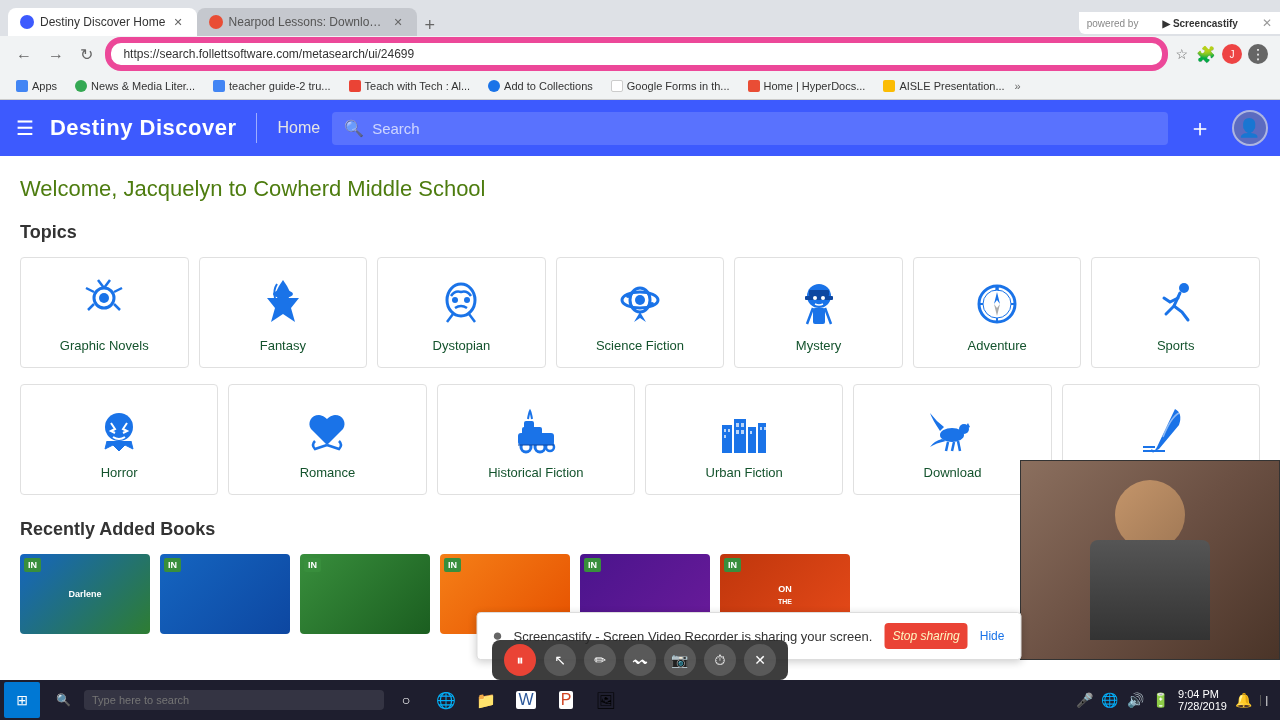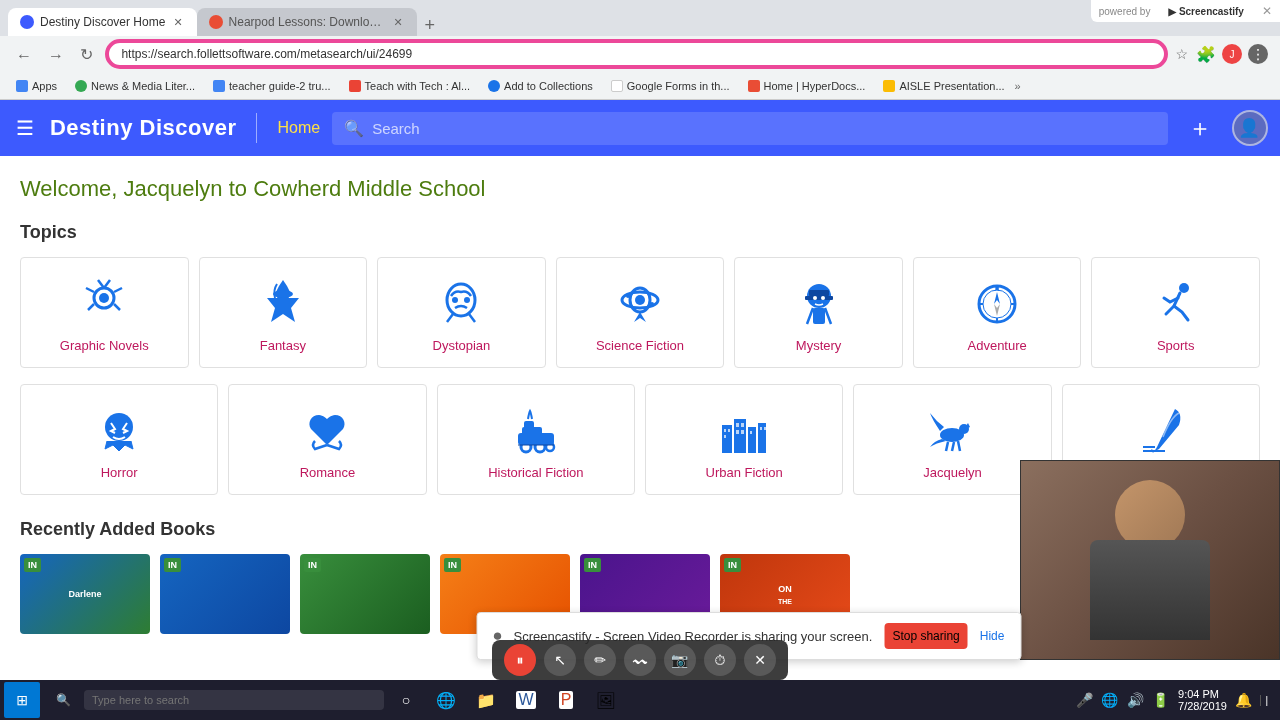--- a/index.html
+++ b/index.html
@@ -10,21 +10,21 @@
     .tab-bar { display: flex; align-items: flex-end; padding: 6px 8px 0; background: #dee1e6; height: 36px; }
     .tab { display: flex; align-items: center; gap: 6px; background: #fff; border-radius: 8px 8px 0 0; padding: 6px 12px; font-size: 12px; color: #333; max-width: 220px; height: 28px; }
     .tab.inactive { background: #c5c8ce; color: #555; }
     .tab-icon { width: 14px; height: 14px; border-radius: 50%; background: #4285f4; display: inline-block; flex-shrink: 0; }
     .tab-icon.nearpod { background: #e94d35; }
     .tab-close { margin-left: auto; font-size: 11px; color: #666; cursor: pointer; padding: 0 2px; }
     .tab-add { background: none; border: none; font-size: 18px; color: #666; cursor: pointer; padding: 0 8px; }
 
     .address-bar { display: flex; align-items: center; background: #f1f3f4; padding: 4px 12px; height: 36px; gap: 8px; }
     .nav-btn { background: none; border: none; font-size: 16px; color: #666; cursor: pointer; padding: 2px 4px; }
-    .url-box { flex: 1; background: #fff; border: 4px solid #ec4899; border-radius: 16px; padding: 4px 12px; font-size: 12px; color: #333; }
+    .url-box { flex: 1; background: #fff; border: 6px solid #ec4899; border-radius: 16px; padding: 4px 12px; font-size: 12px; color: #333; }
     .star-btn { font-size: 14px; color: #666; cursor: pointer; }
     .address-right { display: flex; gap: 6px; align-items: center; }
     .addr-icon { width: 20px; height: 20px; border-radius: 50%; background: #e44; display: flex; align-items: center; justify-content: center; font-size: 10px; color: white; }
 
     .bookmarks-bar { display: flex; align-items: center; padding: 3px 8px; background: #f1f3f4; border-bottom: 1px solid #ccc; height: 28px; gap: 2px; overflow: hidden; }
     .bookmark-item { display: flex; align-items: flex-start; gap: 4px; padding: 2px 8px; font-size: 11px; color: #333; cursor: pointer; border-radius: 4px; white-space: nowrap; }
     .bk-icon { width: 12px; height: 12px; border-radius: 2px; flex-shrink: 0; }
     .bk-apps { background: #4285f4; }
     .bk-news { background: #34a853; border-radius: 50%; }
     .bk-teacher { background: #4285f4; }
@@ -33,55 +33,55 @@
     .bk-google { background: #fff; border: 1px solid #ccc; }
     .bk-home { background: #e94d35; }
     .bk-aisle { background: #fbbc04; }
     .chevron { font-size: 11px; color: #666; }
 
     
     .app-header { background: #3d5afe; display: flex; align-items: center; padding: 0 12px; height: 56px; gap: 12px; }
     .hamburger { color: white; font-size: 20px; cursor: pointer; padding: 4px; }
     .app-title { color: white; font-size: 22px; font-weight: bold; letter-spacing: 0.5px; }
     .divider-v { width: 1px; height: 30px; background: rgba(255,255,255,0.5); margin: 0 8px; }
-    .home-label { color: #fde047; font-size: 16px; font-weight: 500; }
+    .home-label { color: #e5e5e5; font-size: 16px; font-weight: 500; }
     .search-wrapper { flex: 1; position: relative; display: flex; align-items: center; }
     .search-icon-inner { position: absolute; left: 12px; color: rgba(255,255,255,0.7); font-size: 16px; z-index: 1; }
     .search-input { width: 100%; background: rgba(255,255,255,0.15); border: none; border-radius: 4px; padding: 8px 16px 8px 40px; color: #000000; font-size: 15px; outline: none; }
     .search-input::placeholder { color: rgba(255,255,255,0.7); }
     .plus-btn { color: white; font-size: 24px; cursor: pointer; padding: 4px 8px; }
     .avatar { width: 36px; height: 36px; border-radius: 50%; background: #5c6bc0; border: 2px solid rgba(255,255,255,0.5); display: flex; align-items: center; justify-content: center; color: white; font-size: 18px; cursor: pointer; }
 
     
     .main-content { padding: 20px 20px; }
     .welcome-text { font-size: 22px; font-weight: 500; color: #4d7c0f; margin-bottom: 20px; }
     .section-title { font-size: 18px; font-weight: 600; color: #333; margin-bottom: 14px; }
 
     
     .topics-grid { display: grid; grid-template-columns: repeat(7, 1fr); gap: 10px; margin-bottom: 16px; }
     .topics-grid-row2 { display: grid; grid-template-columns: repeat(6, 1fr); gap: 10px; margin-bottom: 24px; }
     .topic-card { border: 1px solid #e0e0e0; border-radius: 4px; display: flex; flex-direction: column; align-items: center; justify-content: center; padding: 20px 8px 14px; cursor: pointer; transition: box-shadow 0.2s; }
-    .topic-label { font-size: 13px; color: #be185d; text-align: center; font-weight: 500; }
+    .topic-label { font-size: 13px; color: #14532d; text-align: center; font-weight: 500; }
     .books-row { display: flex; gap: 10px; }
     .book-card { position: relative; width: 130px; height: 80px; border-radius: 4px; overflow: hidden; flex-shrink: 0; }
     .book-badge { position: absolute; top: 4px; left: 4px; background: #388e3c; color: white; font-size: 9px; font-weight: bold; padding: 2px 4px; border-radius: 2px; }
     .book-cover-placeholder { width: 100%; height: 100%; display: flex; align-items: center; justify-content: center; font-size: 10px; color: white; font-weight: bold; text-align: center; padding: 4px; }
 
     
     .screencastify-bar { position: absolute; bottom: 60px; left: 50%; transform: translateX(-30%); background: white; border: 1px solid #ddd; border-radius: 4px; padding: 10px 16px; display: flex; align-items: center; gap: 12px; font-size: 13px; color: #333; box-shadow: 0 2px 8px rgba(0,0,0,0.2); z-index: 100; }
     .screencastify-icon { color: #666; font-size: 16px; }
-    .stop-sharing-btn { background: #ea4335; color: #000000; border: none; border-radius: 4px; padding: 6px 8px; font-size: 12px; cursor: pointer; font-weight: 500; }
+    .stop-sharing-btn { background: #ea4335; color: #fef9c3; border: none; border-radius: 4px; padding: 6px 8px; font-size: 12px; cursor: pointer; font-weight: 500; font-style: italic; }
     .hide-btn { background: none; border: none; color: #1a73e8; font-size: 12px; cursor: pointer; font-weight: 500; }
 
     
     .webcam-overlay { position: absolute; bottom: 60px; right: 0; width: 260px; height: 200px; background: #222; overflow: hidden; border: 1px solid #333; z-index: 50; }
     .webcam-person { width: 100%; height: 100%; background: linear-gradient(135deg, #8b6f5e 0%, #6b5043 50%, #4a3428 100%); display: flex; align-items: center; justify-content: center; }
 
     
-    .screencastify-badge { position: absolute; top: 0; right: 0; background: white; padding: 4px 8px; display: flex; align-items: center; gap: 18px; font-size: 11px; color: #333; border-bottom-left-radius: 6px; }
+    .screencastify-badge { position: absolute; top: 12px; right: 0; background: white; padding: 4px 8px; display: flex; align-items: center; gap: 24px; font-size: 11px; color: #333; border-bottom-left-radius: 6px; }
     .sc-logo { font-size: 10px; color: #333; font-weight: bold; }
 
     
     .taskbar { position: absolute; bottom: 0; left: 0; right: 0; height: 40px; background: #1e1e2e; display: flex; align-items: center; padding: 0 4px; }
     .taskbar-start { width: 36px; height: 36px; display: flex; align-items: center; justify-content:: center; background: #0078d4; border-radius: 2px; margin-right: 4px; justify-content: center; }
     .taskbar-item { width: 36px; height: 36px; display: flex; align-items: center; justify-content: center; margin: 0 2px; border-radius: 2px; cursor: pointer; }
     .taskbar-search { flex: 1; max-width: 300px; background: rgba(255,255,255,0.1); border: none; border-radius: 4px; padding: 4px 8px; color: white; font-size: 11px; }
     .taskbar-right { margin-left: auto; display: flex; align-items: center; gap: 8px; padding-right: 8px; }
     .taskbar-time { color: white; font-size: 11px; }
     .taskbar-icon { color: white; font-size: 14px; cursor: pointer; }
@@ -349,21 +349,21 @@
 
         <ellipse cx="26" cy="30" rx="12" ry="7" fill="#1a73e8"></ellipse>
         <circle cx="38" cy="24" r="5" fill="#1a73e8"></circle>
         <path d="M 38 24 L 42 18 L 44 22 L 40 24" fill="#1a73e8"></path>
         <path d="M 14 26 Q 6 14 4 8 Q 10 16 18 22" fill="#1a73e8"></path>
         <path d="M 16 34 Q 8 36 4 42 Q 10 38 20 36" fill="#1a73e8"></path>
         <line x1="22" y1="37" x2="20" y2="46" stroke="#1a73e8" stroke-width="2.5"></line>
         <line x1="28" y1="37" x2="26" y2="46" stroke="#1a73e8" stroke-width="2.5"></line>
         <line x1="32" y1="36" x2="34" y2="46" stroke="#1a73e8" stroke-width="2.5"></line>
       </svg>
-      <span class="topic-label">Jacquelyn</span>
+      <span class="topic-label">Download</span>
     </div>
 
     <div class="topic-card">
       <svg class="topic-svg" viewBox="0 0 52 52" fill="none">
 
         <path d="M 40 4 Q 48 8 44 20 L 24 44 L 20 46 L 22 42 L 40 4 Z" fill="#1a73e8"></path>
         <path d="M 44 8 Q 36 12 28 32" stroke="white" stroke-width="1.5" fill="none" opacity="0.5"></path>
         <path d="M 22 42 L 18 48 L 16 44 L 20 46" fill="#1a73e8"></path>
         <path d="M 8 46 L 30 46" stroke="#1a73e8" stroke-width="2"></path>
         <path d="M 8 42 L 20 42" stroke="#1a73e8" stroke-width="2"></path>

